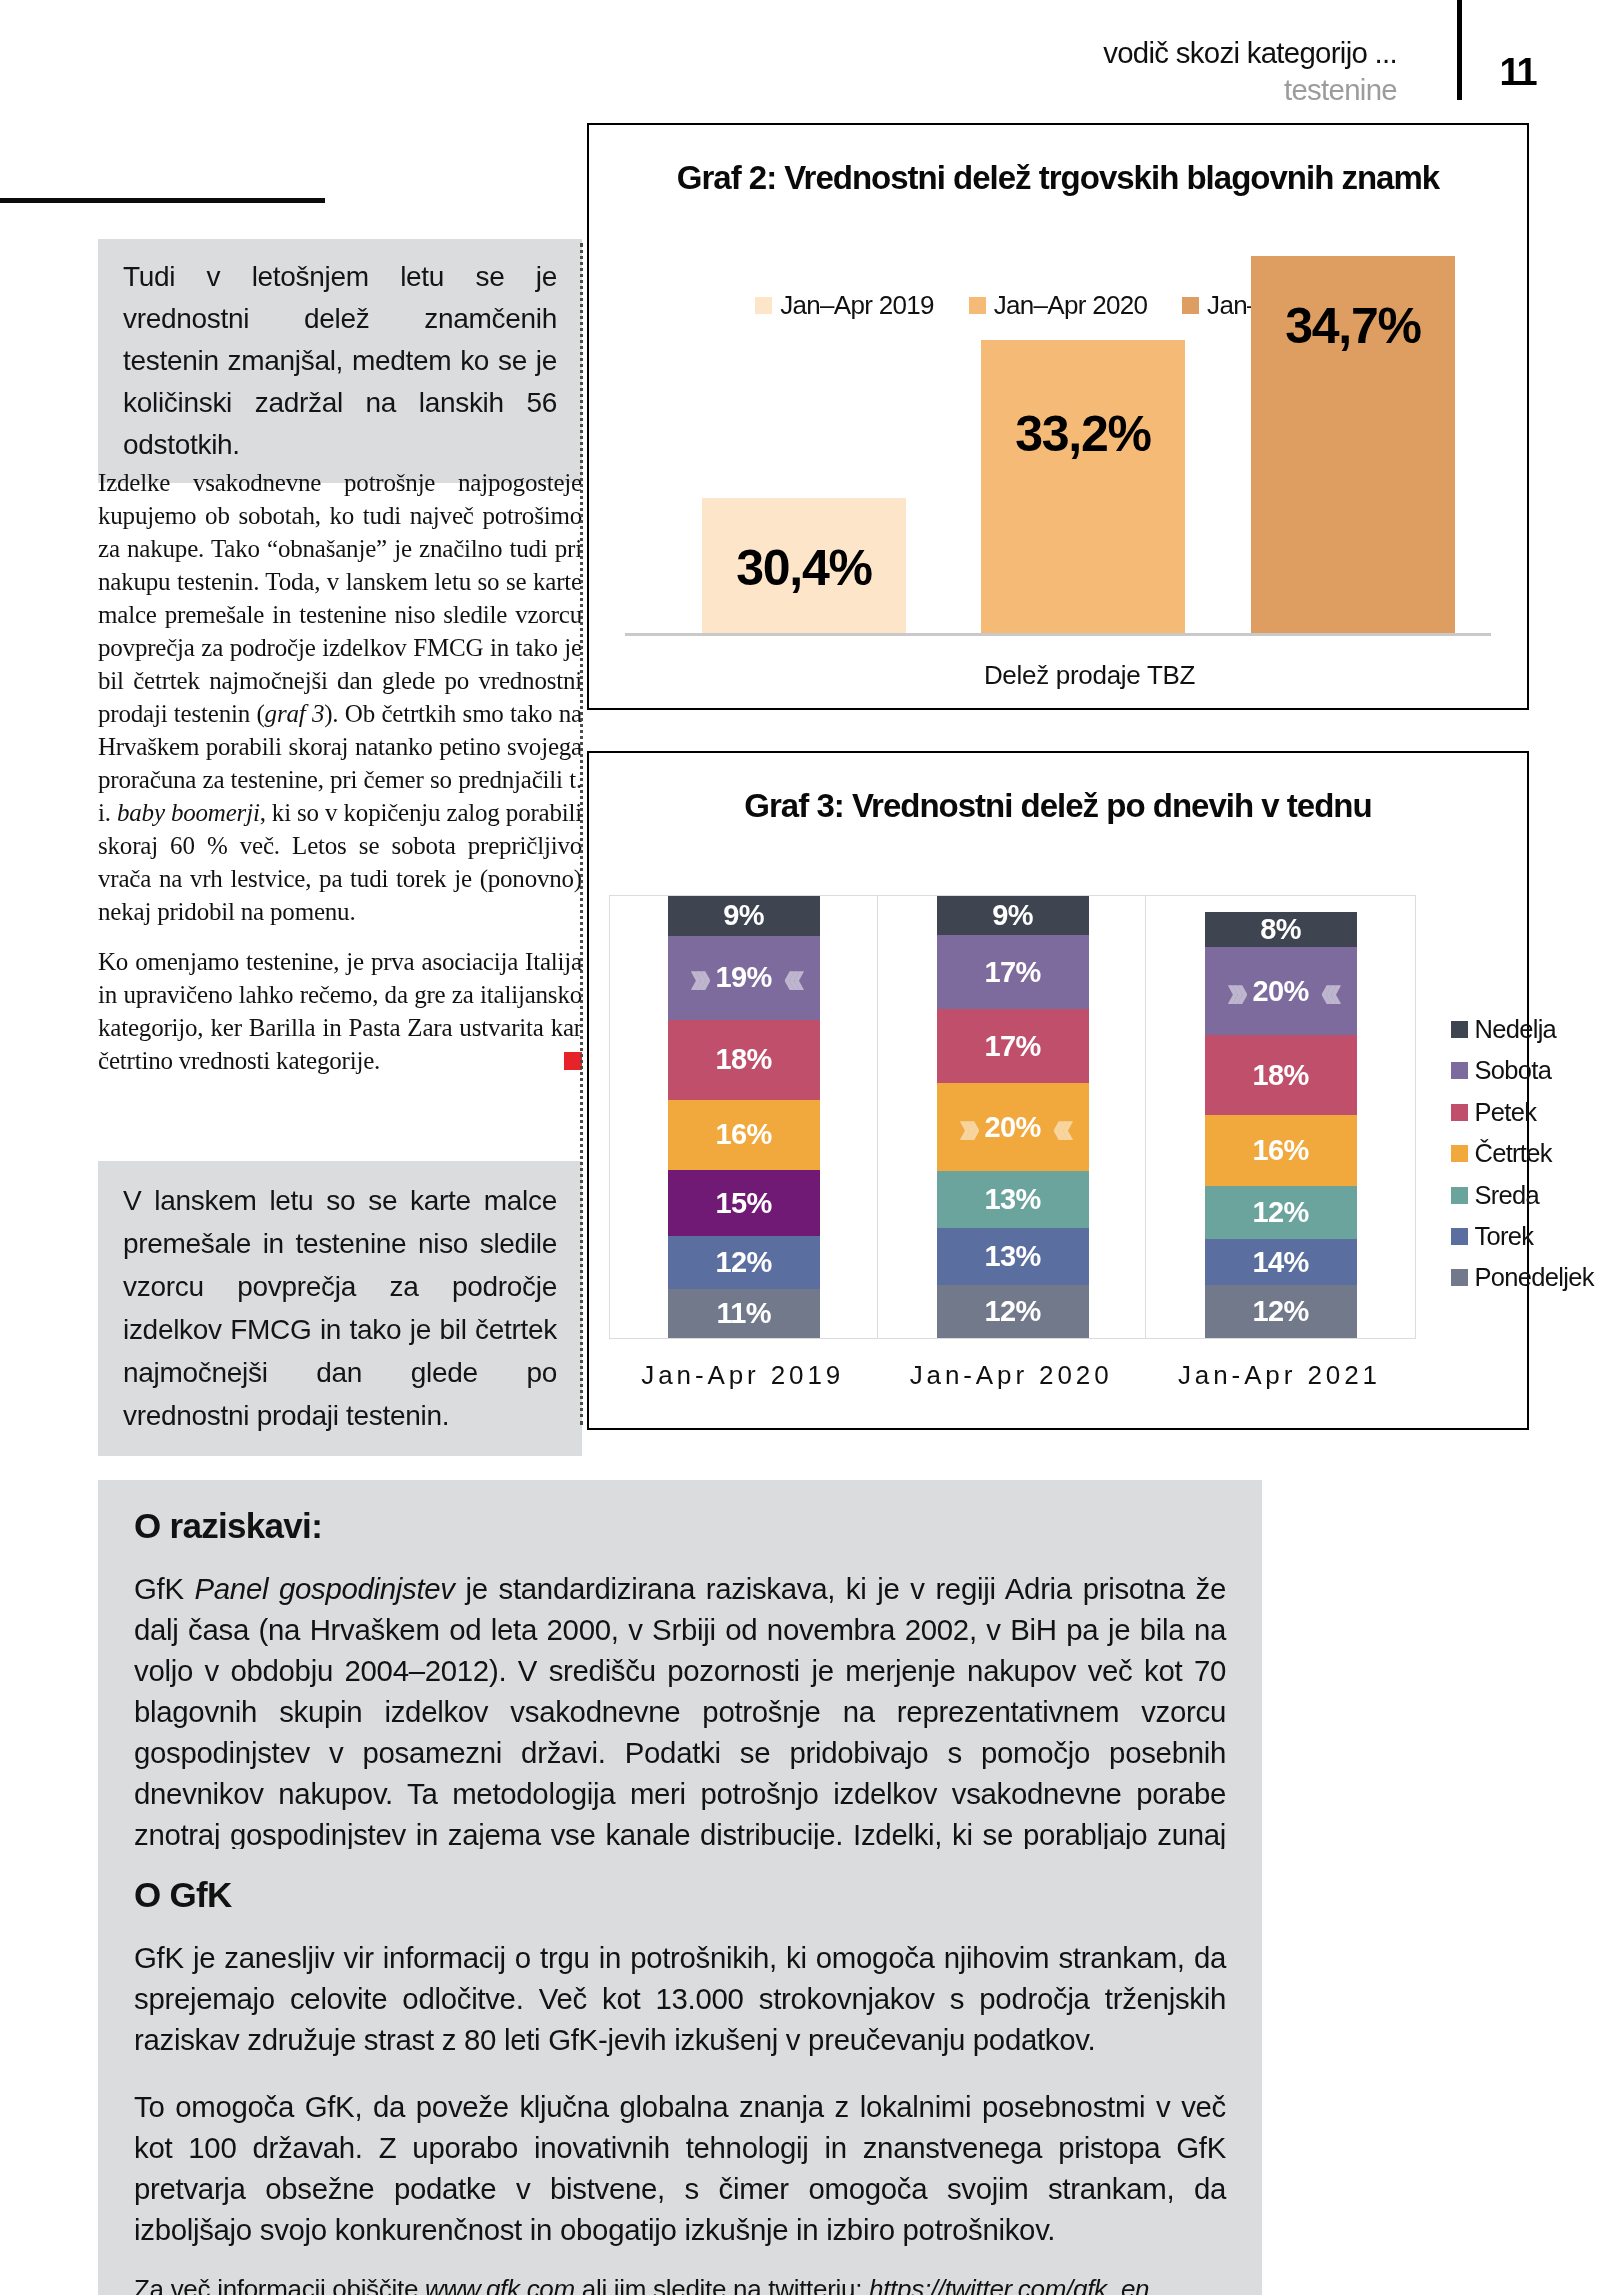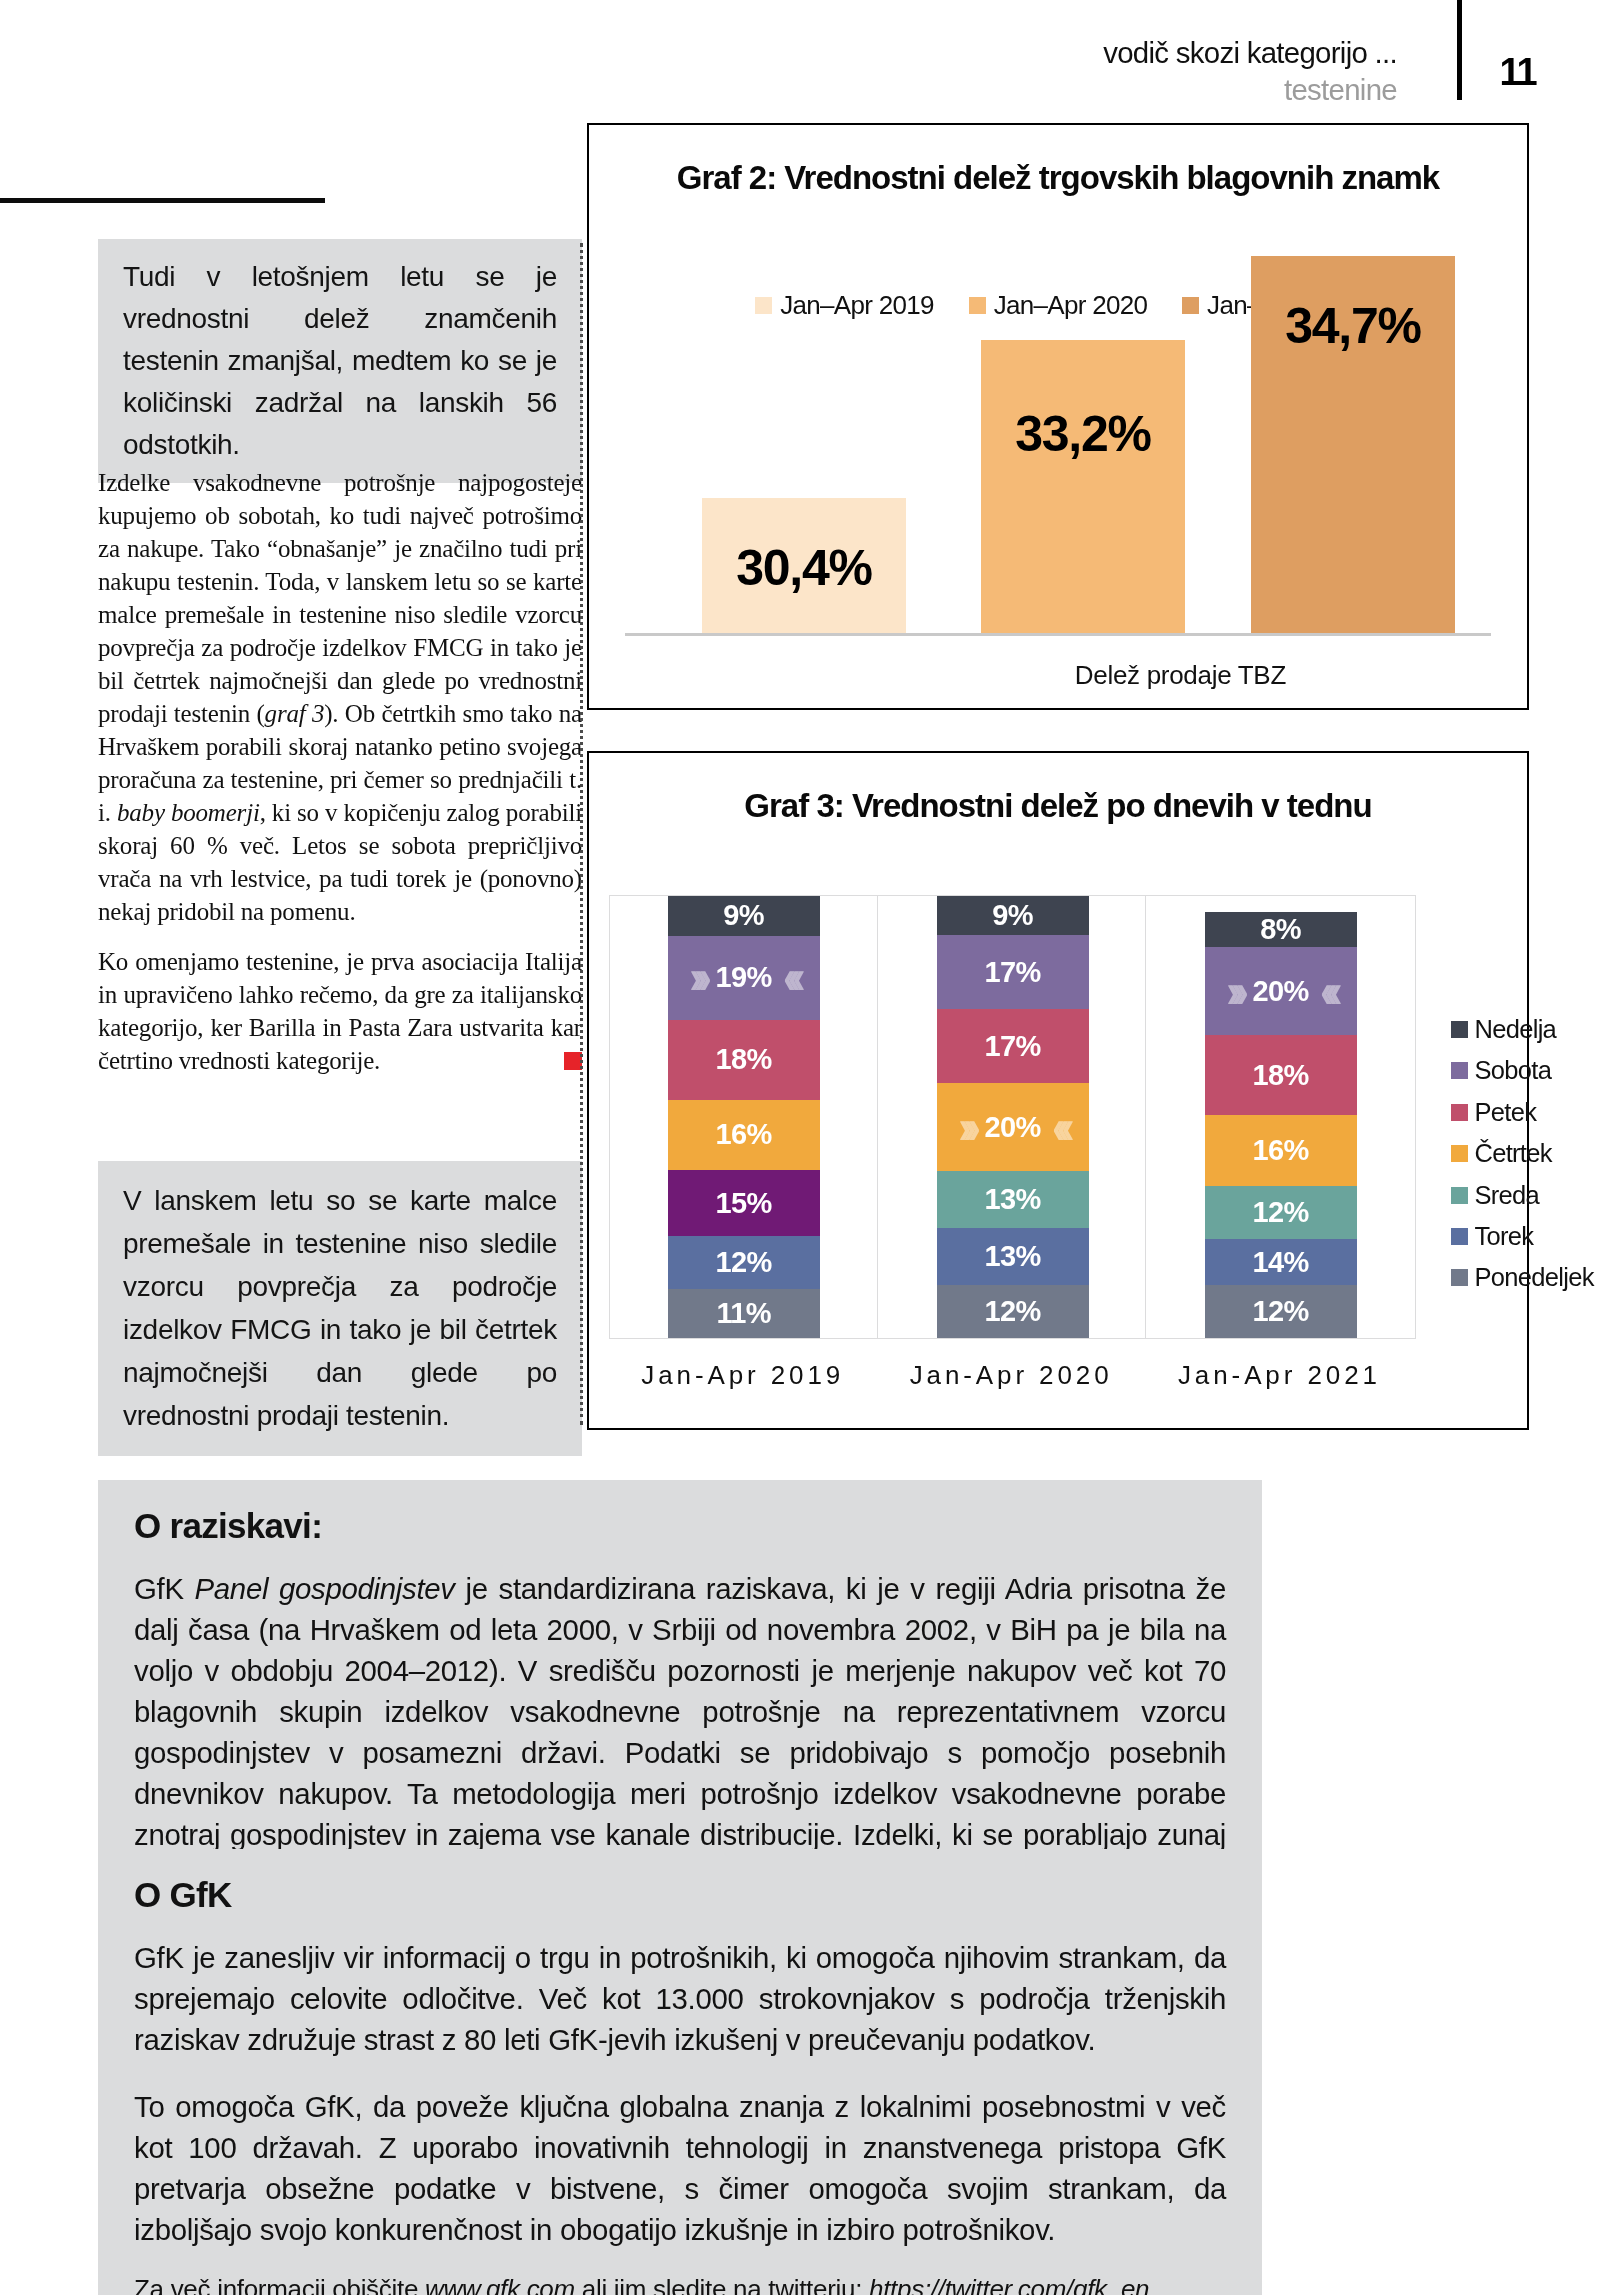--- a/index.html
+++ b/index.html
@@ -43,21 +43,21 @@
   .g2-legend{position:absolute;top:165px;left:0;right:0;display:flex;justify-content:center;
              gap:35px;align-items:center;}
   .legend-item{display:flex;align-items:center;gap:7.9px;}
   .legend-swatch{width:17px;height:17px;}
   .legend-label{font-size:26px;font-weight:500;letter-spacing:-0.7px;}
   .g2-plot{position:absolute;left:0;top:0;width:100%;height:100%;}
   .g2bar{position:absolute;bottom:75px;width:204px;}
   .g2label{position:absolute;left:0;width:100%;text-align:center;font-size:50px;
            font-weight:700;letter-spacing:-1.3px;color:#000;}
   .g2-axis{position:absolute;left:36px;right:36px;bottom:72px;height:2.6px;background:#c9c9c9;}
-  .g2-xlabel{position:absolute;bottom:17px;left:304px;width:393px;text-align:right;
+  .g2-xlabel{position:absolute;bottom:17px;left:304px;width:393px;text-align:center;
              font-size:26px;font-weight:500;letter-spacing:-0.3px;}
 
   
   .g3-plot{position:absolute;left:19.6px;top:142px;width:805px;height:442px;
            border:1.3px solid #dcdcdd;box-sizing:content-box;}
   .g3-sep{position:absolute;top:0;bottom:0;width:1.3px;background:#dcdcdd;}
   .g3col{position:absolute;bottom:0;width:152px;height:442px;display:flex;
          flex-direction:column-reverse;}
   .g3seg{position:relative;display:flex;align-items:center;justify-content:center;}
   .g3seg-label{font-size:29px;font-weight:700;color:#fff;letter-spacing:-0.7px;}

